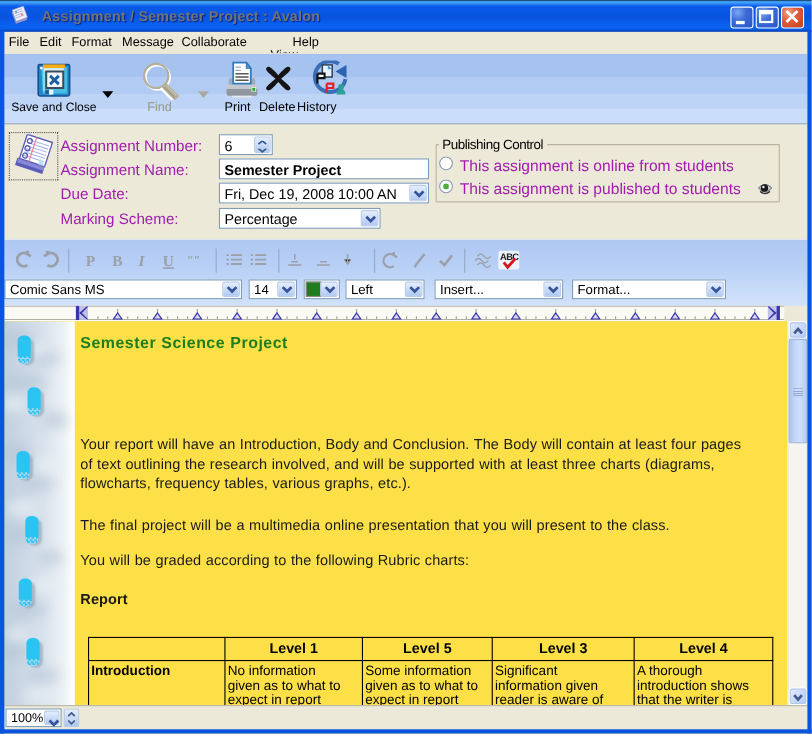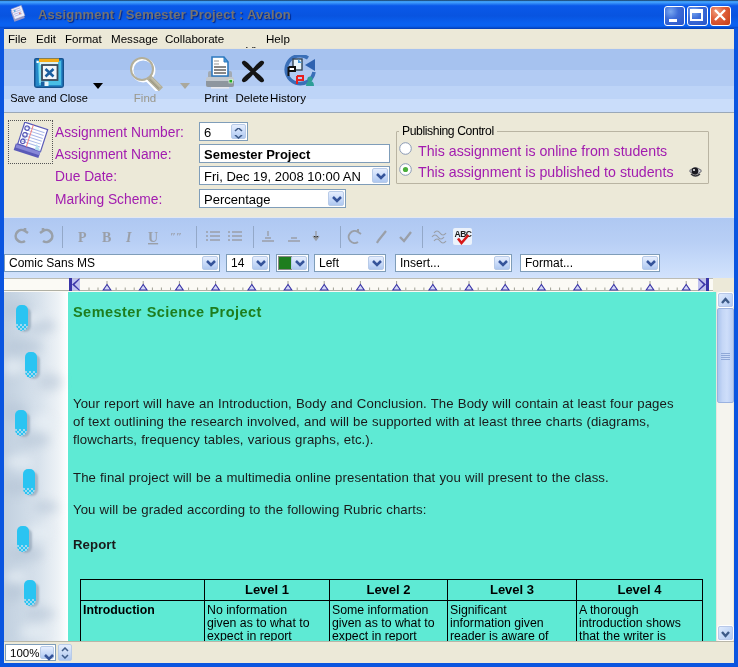--- a/index.html
+++ b/index.html
@@ -40,21 +40,21 @@
 #edbar { left:4px; top:217px; width:730px; height:61px;
   background:linear-gradient(180deg,#AFC8F2 0%,#B8CFF5 40%,#C5D9F9 70%,#D2E2FC 100%);
   border-top:1px solid #E4E8F0;
 }
 .edsep { width:1px; height:22px; background:#93A8C8; }
 
 
 #ruler { left:4px; top:278px; width:709px; height:14px; background:#FBFAF5; border-top:1px solid #BCBCB4; }
 
 
-#doc { left:4px; top:292px; width:712px; height:349px; background:#5eead4; overflow:hidden; }
+#doc { left:4px; top:292px; width:712px; height:349px; background:#fde047; overflow:hidden; }
 #leftstrip { position:absolute; left:0; top:0; width:64px; height:349px;
   background:linear-gradient(90deg,#C2D0DF 0%,#CBD8E5 25%,#D8E2EC 55%,#EDF2F6 85%,#FFFFFF 100%); }
 .capsule { position:absolute; width:12px; height:24px; border-radius:5px 5px 6px 6px;
   background:#2AC4F2; box-shadow:3px 3px 2px rgba(130,150,170,0.55); }
 .capsule:after { content:""; position:absolute; left:0; bottom:-2px; width:12px; height:7px;
   border-radius:0 0 6px 6px;
   background:repeating-conic-gradient(#2AC4F2 0% 25%, #9FD8F0 0% 50%) 0 0/4px 4px; }
 .dpar { position:absolute; left:69px; font-size:13.2px; letter-spacing:0.1px; word-spacing:0.3px; color:#1a1a1a; line-height:18px; white-space:nowrap; }
 
 
@@ -508,21 +508,21 @@
   <div class="dpar" style="top:103px;">Your report will have an Introduction, Body and Conclusion. The Body will contain at least four pages<br>of text outlining the research involved, and will be supported with at least three charts (diagrams,<br>flowcharts, frequency tables, various graphs, etc.).</div>
   <div class="dpar" style="top:177px;">The final project will be a multimedia online presentation that you will present to the class.</div>
   <div class="dpar" style="top:209px;">You will be graded according to the following Rubric charts:</div>
   <div class="dpar" style="top:244px; font-weight:bold;">Report</div>
 
   <table id="rubric">
     <tbody>
         <tr class="hdr">
       <td style="width:124px;">&nbsp;</td>
       <td style="width:125px;">Level 1</td>
-      <td style="width:118px;">Level 2</td>
+      <td style="width:118px;">Level 5</td>
       <td style="width:129px;">Level 3</td>
       <td style="width:126px;">Level 4</td>
     </tr>
     <tr>
       <td style="font-weight:bold;">Introduction</td>
       <td>No information<br>given as to what to<br>expect in report</td>
       <td>Some information<br>given as to what to<br>expect in report</td>
       <td>Significant<br>information given<br>reader is aware of</td>
       <td>A thorough<br>introduction shows<br>that the writer is</td>
     </tr>

